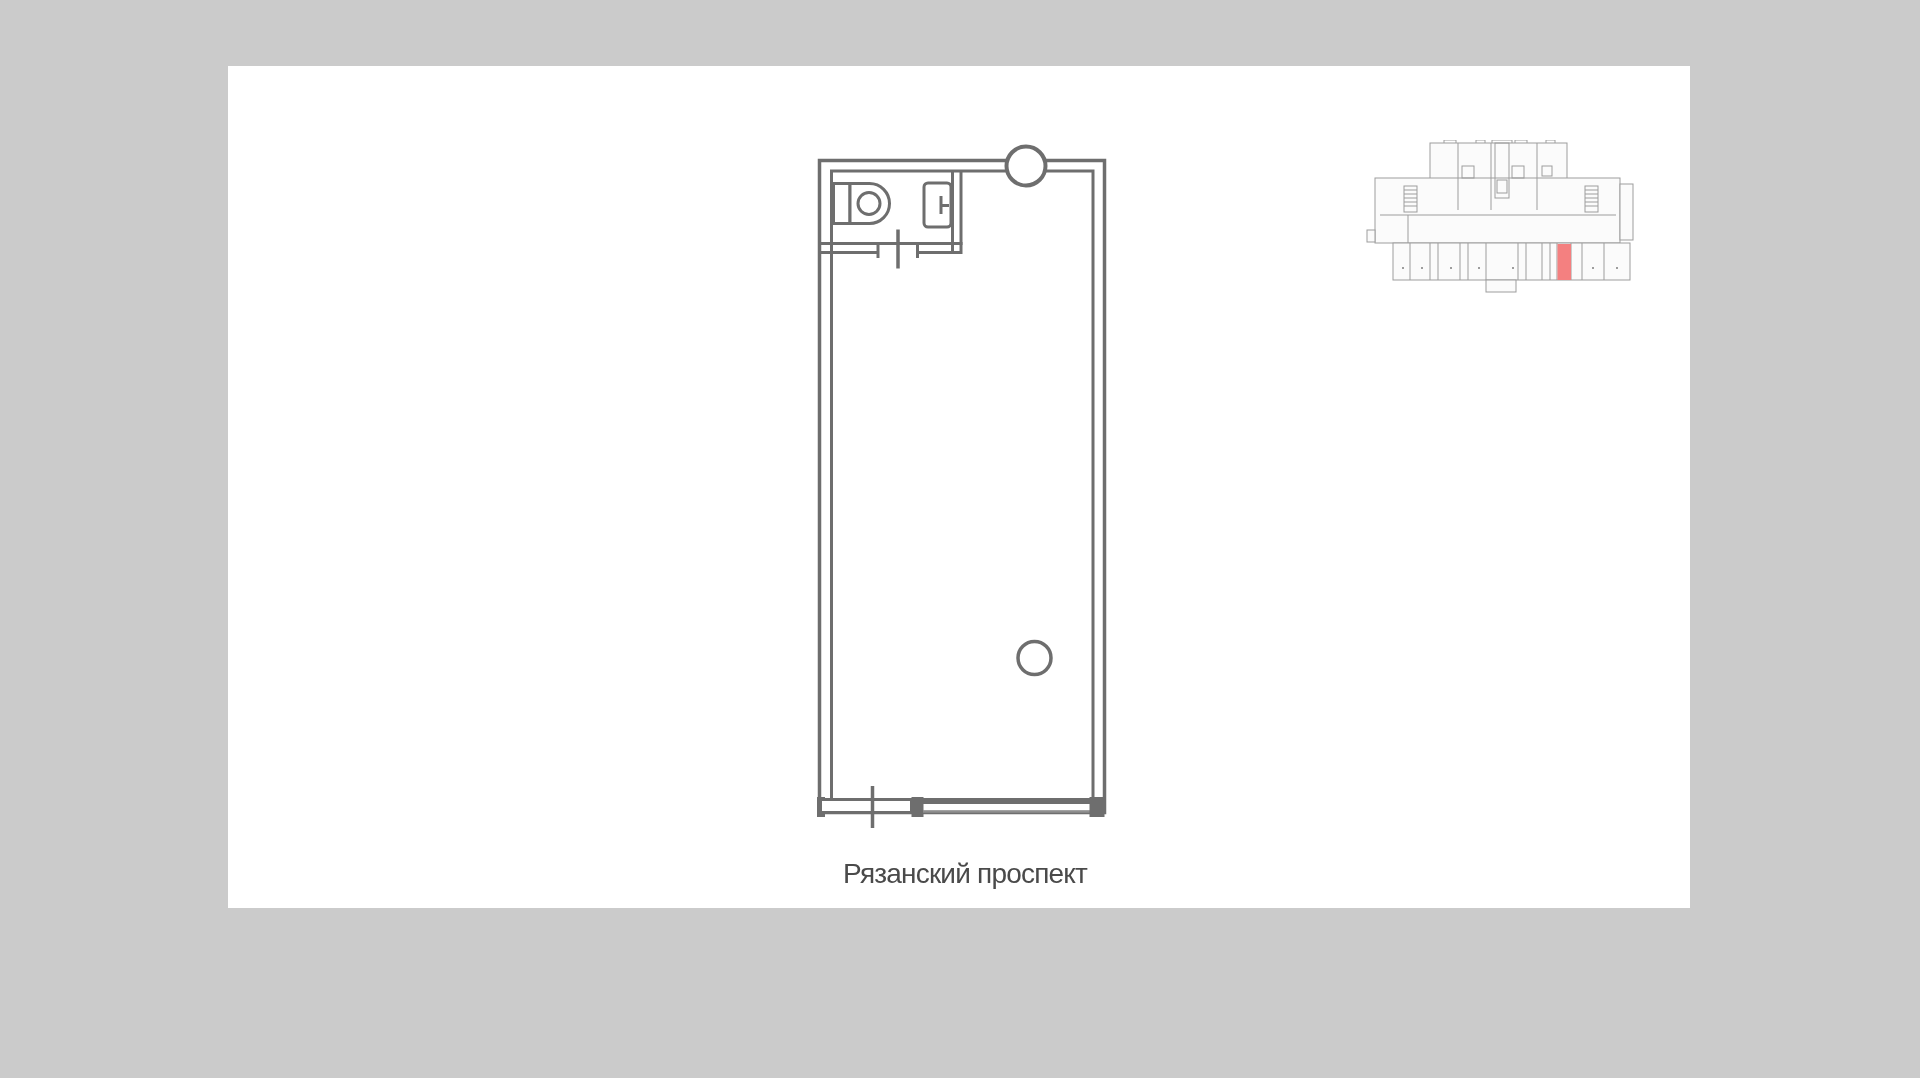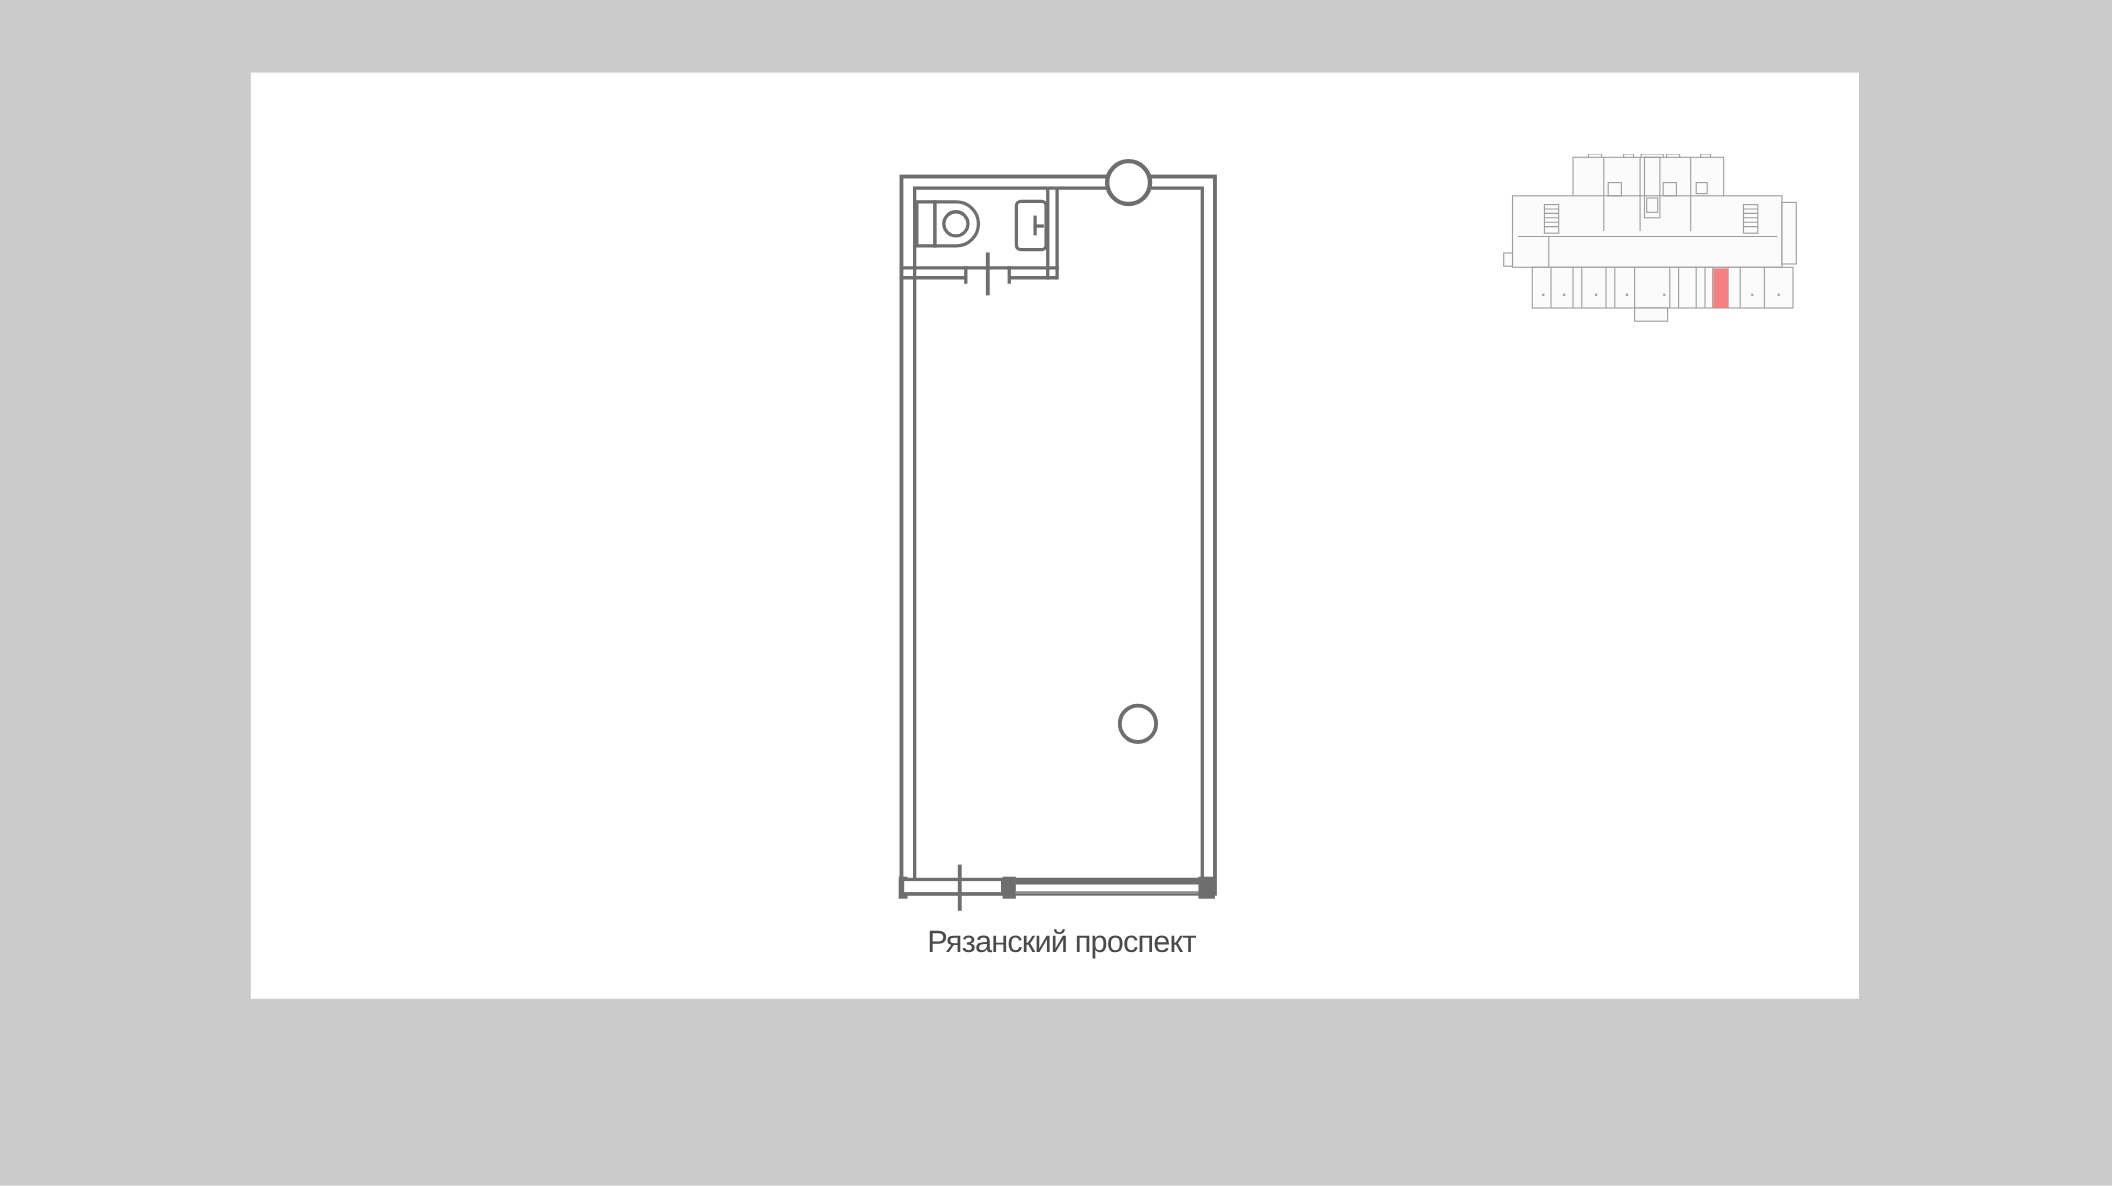--- a/index.html
+++ b/index.html
@@ -17,21 +17,21 @@
     background-image:linear-gradient(var(--c-dot), var(--c-dot));
     background-size:3px 3px;
     background-repeat:space;
   }
   .plan-canvas{
     position:absolute;left:228px;top:66px;width:1462px;height:842px;
     background:var(--c-canvas);
   }
   .plan-svg{position:absolute;left:800px;top:130px;width:330px;height:720px;}
   .street-label{
-    position:absolute;left:765px;top:840px;width:400px;
+    position:absolute;left:765px;top:858px;width:400px;
     text-align:center;font-size:28px;letter-spacing:-0.8px;
     color:var(--c-label);white-space:nowrap;
   }
   .minimap-svg{position:absolute;left:1366px;top:140px;width:300px;height:158px;}
 
   
   .w3 {stroke:var(--c-wall);stroke-width:3;fill:none;}
   .w3f{stroke:var(--c-wall);stroke-width:3;fill:#fff;}
   .w35{stroke:var(--c-wall);stroke-width:3.5;fill:none;}
   .w35f{stroke:var(--c-wall);stroke-width:3.5;fill:#fff;}

